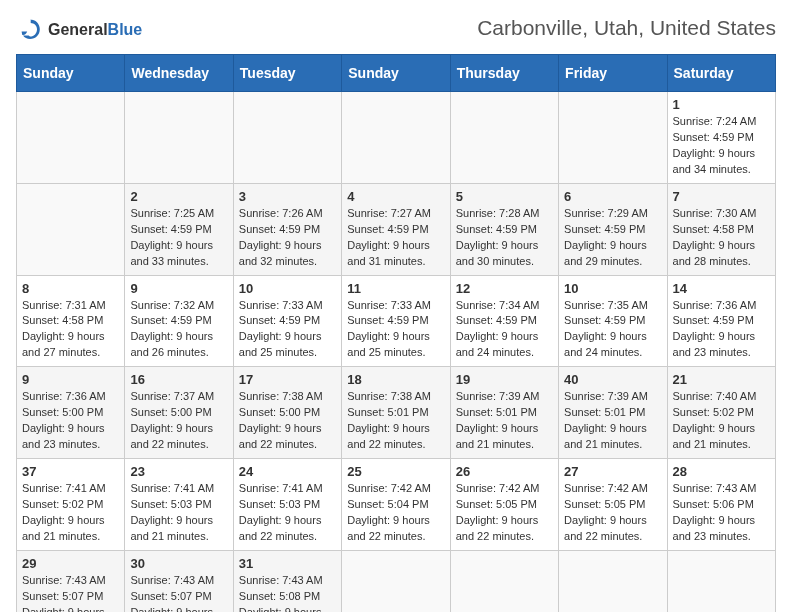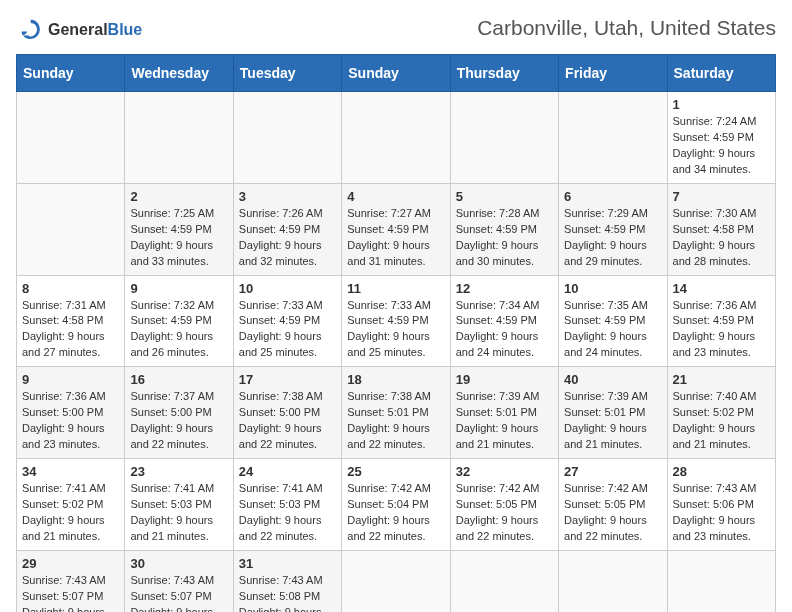--- a/index.html
+++ b/index.html
@@ -140,25 +140,25 @@
       <tr>
         <td><span class="day-number">9</span><span class="day-info">Sunrise: 7:36 AM<br>Sunset: 5:00 PM<br>Daylight: 9 hours and 23 minutes.</span></td>
         <td><span class="day-number">16</span><span class="day-info">Sunrise: 7:37 AM<br>Sunset: 5:00 PM<br>Daylight: 9 hours and 22 minutes.</span></td>
         <td><span class="day-number">17</span><span class="day-info">Sunrise: 7:38 AM<br>Sunset: 5:00 PM<br>Daylight: 9 hours and 22 minutes.</span></td>
         <td><span class="day-number">18</span><span class="day-info">Sunrise: 7:38 AM<br>Sunset: 5:01 PM<br>Daylight: 9 hours and 22 minutes.</span></td>
         <td><span class="day-number">19</span><span class="day-info">Sunrise: 7:39 AM<br>Sunset: 5:01 PM<br>Daylight: 9 hours and 21 minutes.</span></td>
         <td><span class="day-number">40</span><span class="day-info">Sunrise: 7:39 AM<br>Sunset: 5:01 PM<br>Daylight: 9 hours and 21 minutes.</span></td>
         <td><span class="day-number">21</span><span class="day-info">Sunrise: 7:40 AM<br>Sunset: 5:02 PM<br>Daylight: 9 hours and 21 minutes.</span></td>
       </tr>
       <tr>
-        <td><span class="day-number">34</span><span class="day-info">Sunrise: 7:41 AM<br>Sunset: 5:02 PM<br>Daylight: 9 hours and 21 minutes.</span></td>
+        <td><span class="day-number">37</span><span class="day-info">Sunrise: 7:41 AM<br>Sunset: 5:02 PM<br>Daylight: 9 hours and 21 minutes.</span></td>
         <td><span class="day-number">23</span><span class="day-info">Sunrise: 7:41 AM<br>Sunset: 5:03 PM<br>Daylight: 9 hours and 21 minutes.</span></td>
         <td><span class="day-number">24</span><span class="day-info">Sunrise: 7:41 AM<br>Sunset: 5:03 PM<br>Daylight: 9 hours and 22 minutes.</span></td>
         <td><span class="day-number">25</span><span class="day-info">Sunrise: 7:42 AM<br>Sunset: 5:04 PM<br>Daylight: 9 hours and 22 minutes.</span></td>
-        <td><span class="day-number">32</span><span class="day-info">Sunrise: 7:42 AM<br>Sunset: 5:05 PM<br>Daylight: 9 hours and 22 minutes.</span></td>
+        <td><span class="day-number">26</span><span class="day-info">Sunrise: 7:42 AM<br>Sunset: 5:05 PM<br>Daylight: 9 hours and 22 minutes.</span></td>
         <td><span class="day-number">27</span><span class="day-info">Sunrise: 7:42 AM<br>Sunset: 5:05 PM<br>Daylight: 9 hours and 22 minutes.</span></td>
         <td><span class="day-number">28</span><span class="day-info">Sunrise: 7:43 AM<br>Sunset: 5:06 PM<br>Daylight: 9 hours and 23 minutes.</span></td>
       </tr>
       <tr>
         <td><span class="day-number">29</span><span class="day-info">Sunrise: 7:43 AM<br>Sunset: 5:07 PM<br>Daylight: 9 hours and 23 minutes.</span></td>
         <td><span class="day-number">30</span><span class="day-info">Sunrise: 7:43 AM<br>Sunset: 5:07 PM<br>Daylight: 9 hours and 24 minutes.</span></td>
         <td><span class="day-number">31</span><span class="day-info">Sunrise: 7:43 AM<br>Sunset: 5:08 PM<br>Daylight: 9 hours and 24 minutes.</span></td>
         <td class="empty-cell"></td>
         <td class="empty-cell"></td>
         <td class="empty-cell"></td>

